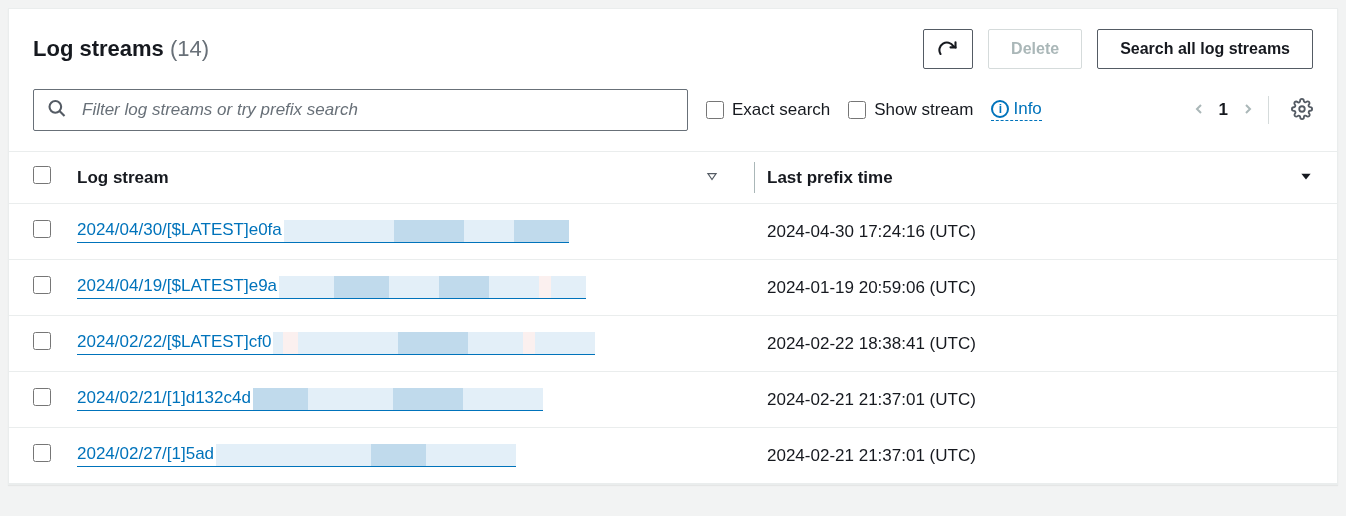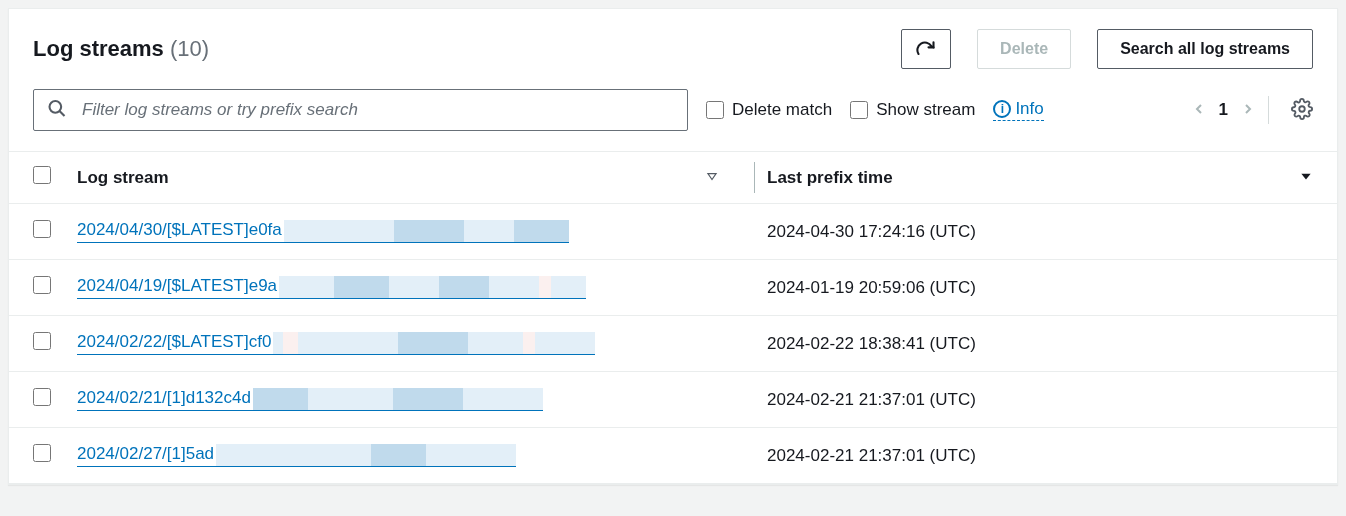--- a/index.html
+++ b/index.html
@@ -25,21 +25,21 @@
   font-size: 22px;
   font-weight: 700;
   color: #16191f;
 }
 .title .count {
   font-weight: 400;
   color: #687078;
 }
 .actions {
   display: flex;
-  gap: 26px;
+  gap: 15px;
   align-items: flex-end;
 }
 .btn {
   display: inline-flex;
   align-items: center;
   justify-content: center;
   height: 40px;
   padding: 0 22px;
   font-size: 16px;
   font-weight: 700;
@@ -182,21 +182,21 @@
 }
 </style>
 </head>
 <body>
 
 <div class="panel">
 
   <div class="header-row">
     <h1 class="title">
       <span>Log streams</span>
-      <span class="count">(10)</span>
+      <span class="count">(14)</span>
     </h1>
     <div class="actions">
       <button class="btn icon-only">
         <svg width="20" height="20" viewBox="0 0 24 24" fill="none" stroke="#16191f" stroke-width="2.5" stroke-linecap="round">
           <path d="M21 4v6h-6"></path>
             <path d="M3 18a9 9 0 0 1 15.4-9.4L21 10"></path>
         </svg>
       </button>
       <button class="btn disabled">Delete</button>
       <button class="btn">Search all log streams</button>
@@ -209,21 +209,21 @@
         <svg width="20" height="20" viewBox="0 0 24 24" fill="none" stroke="#545b64" stroke-width="2.5">
           <circle cx="10" cy="10" r="7"></circle>
             <line x1="21" y1="21" x2="15" y2="15"></line>
         </svg>
       </span>
       <input class="search-input" type="text" placeholder="Filter log streams or try prefix search" style="">
     </div>
 
     <label class="check-label">
       <input type="checkbox" style="">
-      <span>Delete match</span>
+      <span>Exact search</span>
     </label>
 
     <label class="check-label">
       <input type="checkbox" style="">
       <span>Show stream</span>
     </label>
 
     <span class="info-link">
       <i class="info-circle">i</i>
       <span>Info</span>

